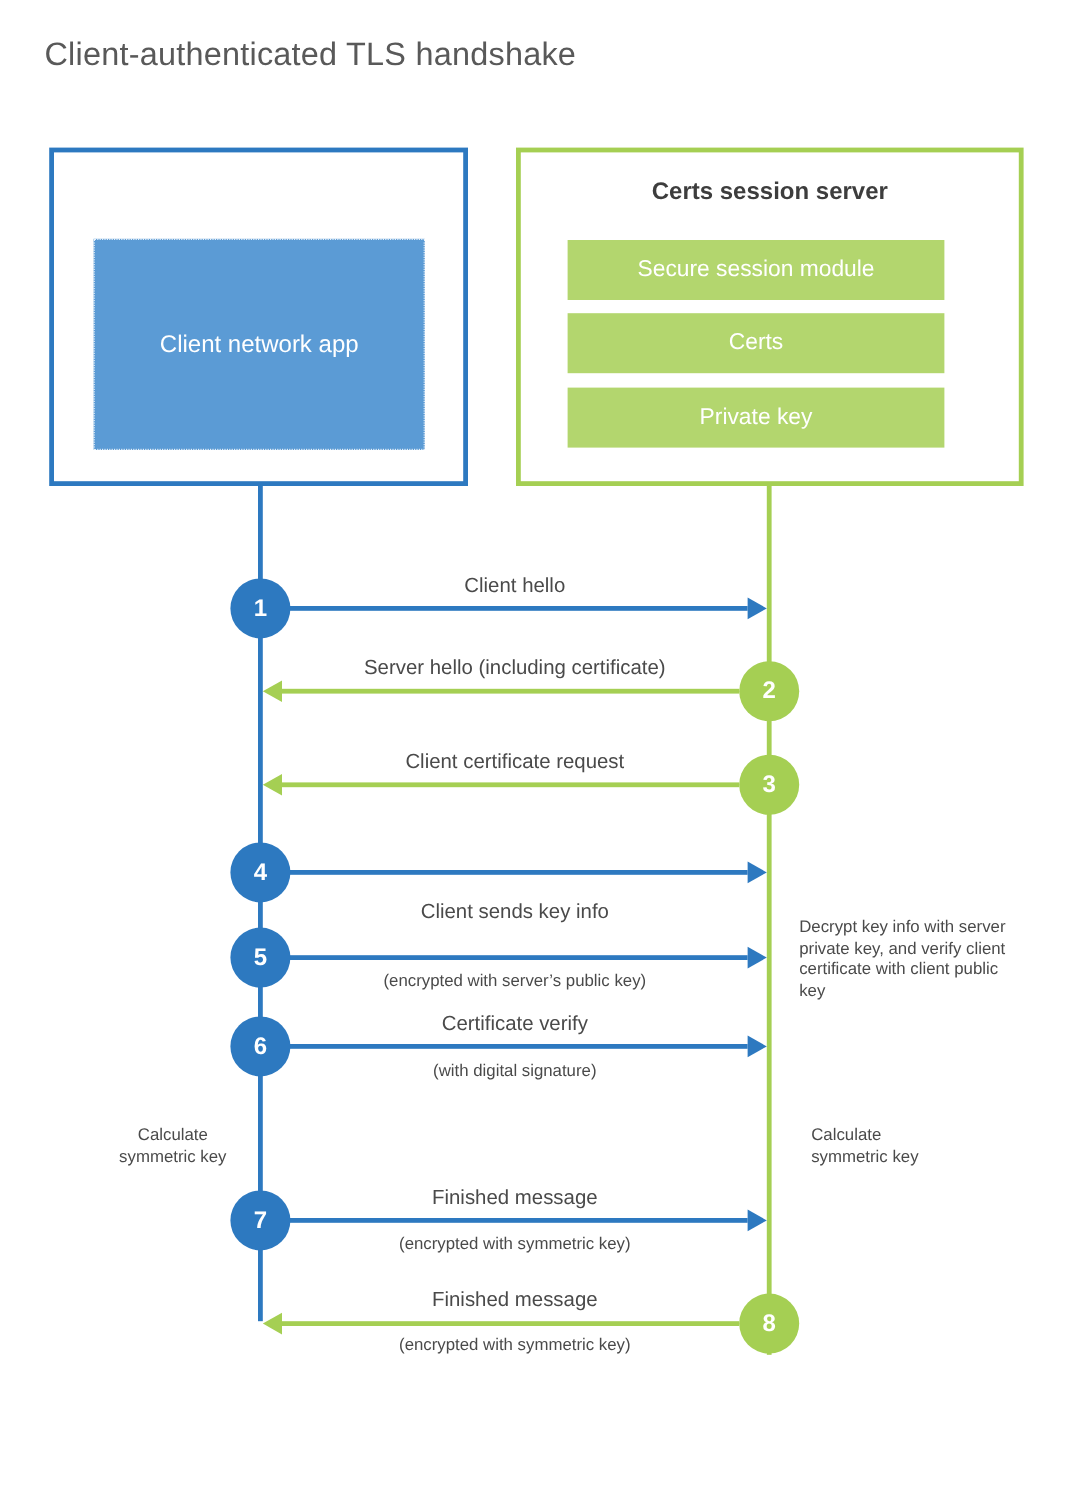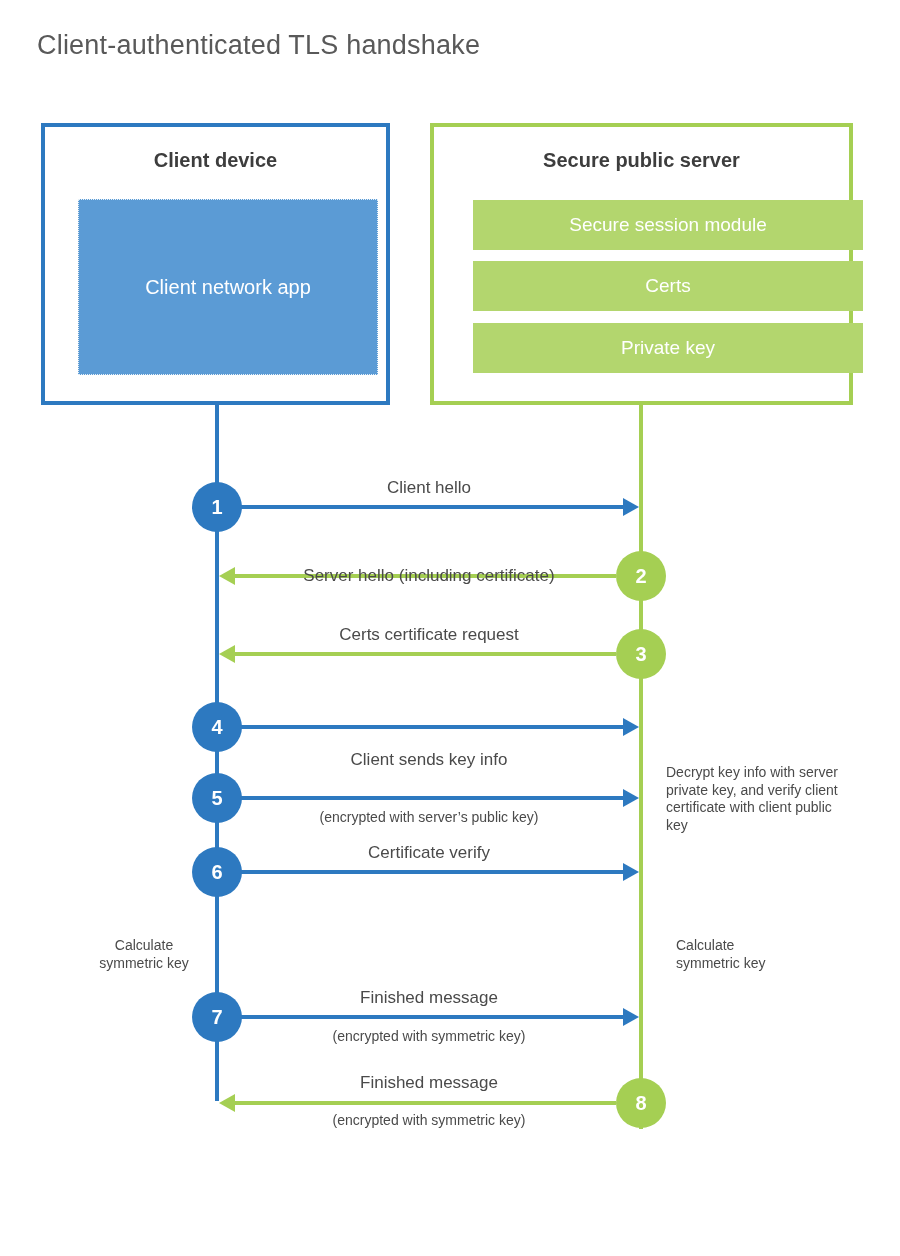--- a/index.html
+++ b/index.html
@@ -16,24 +16,24 @@
   .canvas{position:relative;width:900px;height:1256px;background:#ffffff;overflow:hidden;}
 
   .diagram-title{position:absolute;left:37px;top:30px;font-size:27px;font-weight:300;color:var(--title-text);letter-spacing:.2px;}
 
   
   .actor-box{position:absolute;top:123px;height:282px;background:#fff;border-style:solid;border-width:4px;}
   .client-box{left:41px;width:349px;border-color:var(--blue);}
   .server-box{left:430px;width:423px;border-color:var(--green);}
   .actor-title{margin-top:22px;text-align:center;font-size:20px;font-weight:bold;color:var(--heading-text);}
 
-  .client-module{position:absolute;left:33px;top:72px;width:300px;height:176px;background:var(--blue-fill);
+  .client-module{position:absolute;left:33px;top:72px;width:276px;height:176px;background:var(--blue-fill);
     border:1px dotted rgba(255,255,255,.85);display:flex;align-items:center;justify-content:center;text-align:center;
     color:#fff;font-size:20px;line-height:27px;padding:0 20px;}
-  .server-module{position:absolute;left:39px;width:390px;height:50px;background:var(--green-fill);
+  .server-module{position:absolute;left:39px;width:314px;height:50px;background:var(--green-fill);
     display:flex;align-items:center;justify-content:center;color:#fff;font-size:19px;}
   .server-module.m0{top:73px;} .server-module.m1{top:134px;} .server-module.m2{top:196px;}
 
   
   .lifeline{position:absolute;width:4px;}
   .lifeline.blue{left:215px;top:405px;height:696px;background:var(--blue);}
   .lifeline.green{left:639px;top:405px;height:724px;background:var(--green);}
 
   
   .circle{position:absolute;width:50px;height:50px;border-radius:50%;color:#fff;font-size:20px;font-weight:bold;
@@ -56,63 +56,63 @@
   .note-calc-right{left:676px;top:937px;width:120px;text-align:left;}
 </style>
 </head>
 <body>
 
 <div class="canvas">
 
   <div class="diagram-title">Client-authenticated TLS handshake</div>
 
   <div class="actor-box client-box">
-    <div class="actor-title">Client device</div>
     <div class="client-module">Client network app</div>
   </div>
 
   <div class="actor-box server-box">
-    <div class="actor-title">Secure public server</div>
+    <div class="actor-title">Certs session server</div>
     <div class="server-module m0">Secure session module</div>
     <div class="server-module m1">Certs</div>
     <div class="server-module m2">Private key</div>
   </div>
 
   <div class="lifeline blue"></div>
   <div class="lifeline green"></div>
 
   <div class="circle blue" style="top:482px">1</div>
   <div class="hline blue" style="top:505px"></div>
   <div class="head right" style="top:498px"></div>
   <div class="msg-label" style="top:478px">Client hello</div>
 
   <div class="circle green" style="top:551px">2</div>
   <div class="hline green" style="top:574px"></div>
   <div class="head left" style="top:567px"></div>
-  <div class="msg-label" style="top:566px">Server hello (including certificate)</div>
+  <div class="msg-label" style="top:547px">Server hello (including certificate)</div>
 
   <div class="circle green" style="top:629px">3</div>
   <div class="hline green" style="top:652px"></div>
   <div class="head left" style="top:645px"></div>
-  <div class="msg-label" style="top:625px">Certs certificate request</div>
+  <div class="msg-label" style="top:625px">Client certificate request</div>
 
   <div class="circle blue" style="top:702px">4</div>
   <div class="hline blue" style="top:725px"></div>
   <div class="head right" style="top:718px"></div>
 
   <div class="circle blue" style="top:773px">5</div>
   <div class="hline blue" style="top:796px"></div>
   <div class="head right" style="top:789px"></div>
   <div class="msg-label" style="top:750px">Client sends key info</div>
   <div class="msg-sub" style="top:809px">(encrypted with server’s public key)</div>
 
   <div class="circle blue" style="top:847px">6</div>
   <div class="hline blue" style="top:870px"></div>
   <div class="head right" style="top:863px"></div>
   <div class="msg-label" style="top:843px">Certificate verify</div>
+  <div class="msg-sub" style="top:884px">(with digital signature)</div>
 
   <div class="note note-decrypt">Decrypt key info with server private key, and verify client certificate with client public key</div>
   <div class="note note-calc-left">Calculate symmetric key</div>
   <div class="note note-calc-right">Calculate symmetric key</div>
 
   <div class="circle blue" style="top:992px">7</div>
   <div class="hline blue" style="top:1015px"></div>
   <div class="head right" style="top:1008px"></div>
   <div class="msg-label" style="top:988px">Finished message</div>
   <div class="msg-sub" style="top:1028px">(encrypted with symmetric key)</div>

